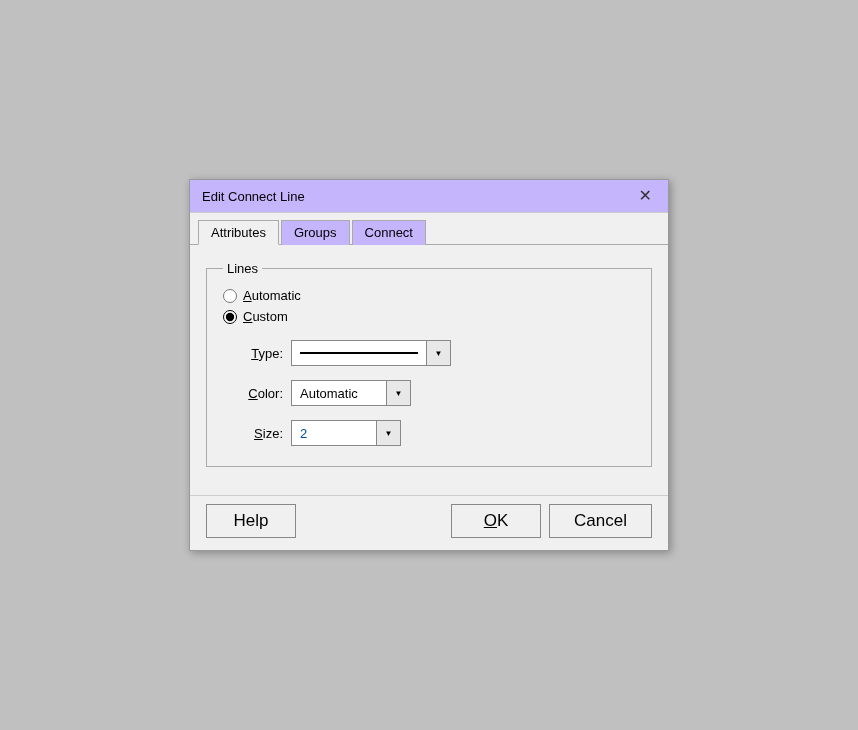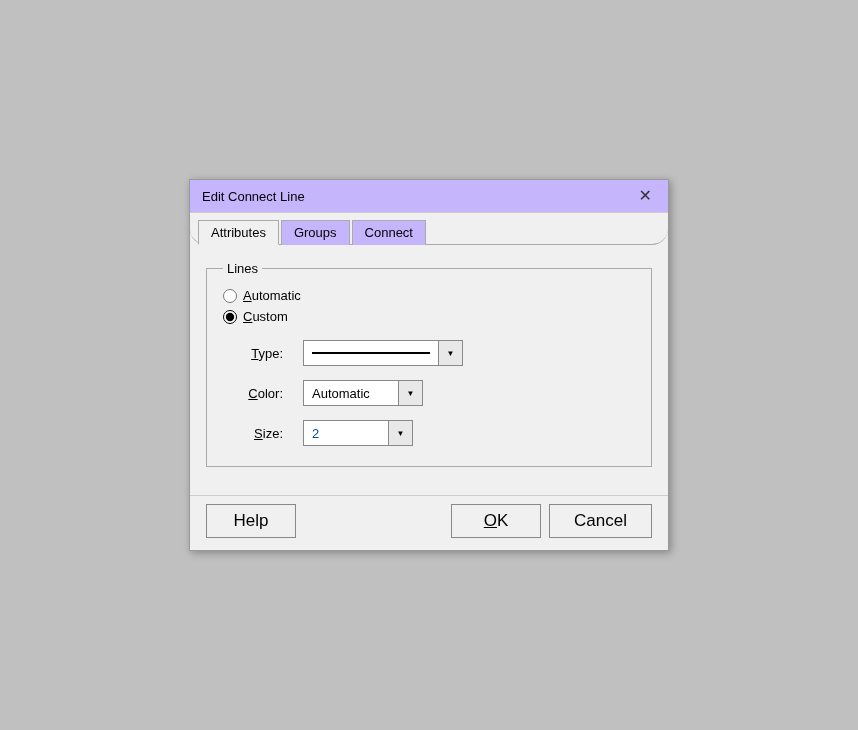--- a/index.html
+++ b/index.html
@@ -49,21 +49,20 @@
       color: #333;
       padding: 0 4px;
       line-height: 1;
     }
 
     .tab-bar {
       display: flex;
       padding: 6px 8px 0 8px;
       border-bottom: 1px solid #aaa;
       background: #f0f0f0;
-      border-radius: 16px;
     }
 
     .tab {
       padding: 4px 12px;
       border: 1px solid #aaa;
       border-bottom: none;
       background: #c4b5fd;
       cursor: pointer;
       font-size: 13px;
       margin-right: 2px;
@@ -112,21 +111,21 @@
       accent-color: #000;
       width: 14px;
       height: 14px;
       cursor: pointer;
     }
 
     .form-row {
       display: flex;
       align-items: center;
       margin-top: 14px;
-      gap: 20px;
+      gap: 8px;
     }
 
     .form-label {
       width: 60px;
       text-align: right;
     }
 
     .underline {
       text-decoration: underline;
     }

